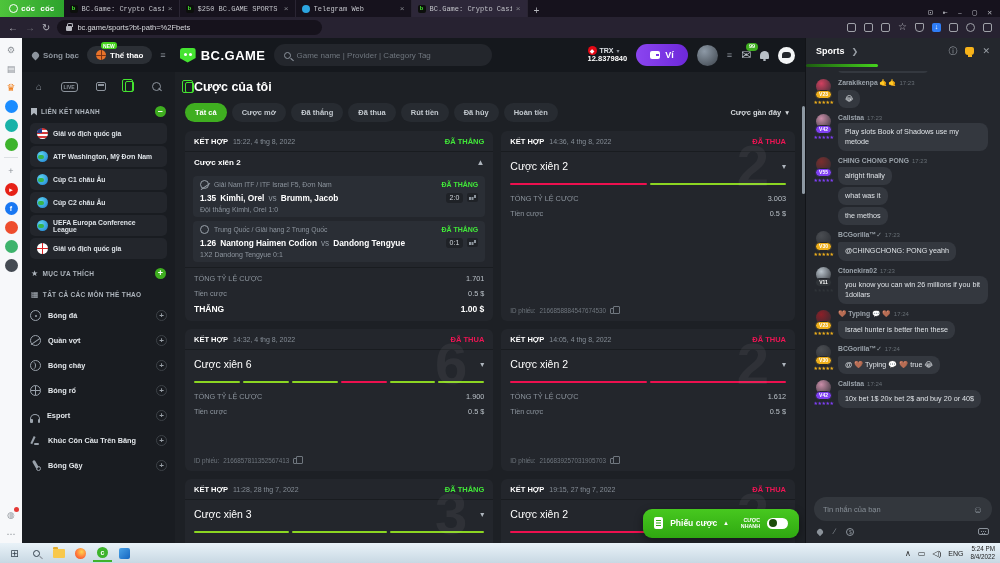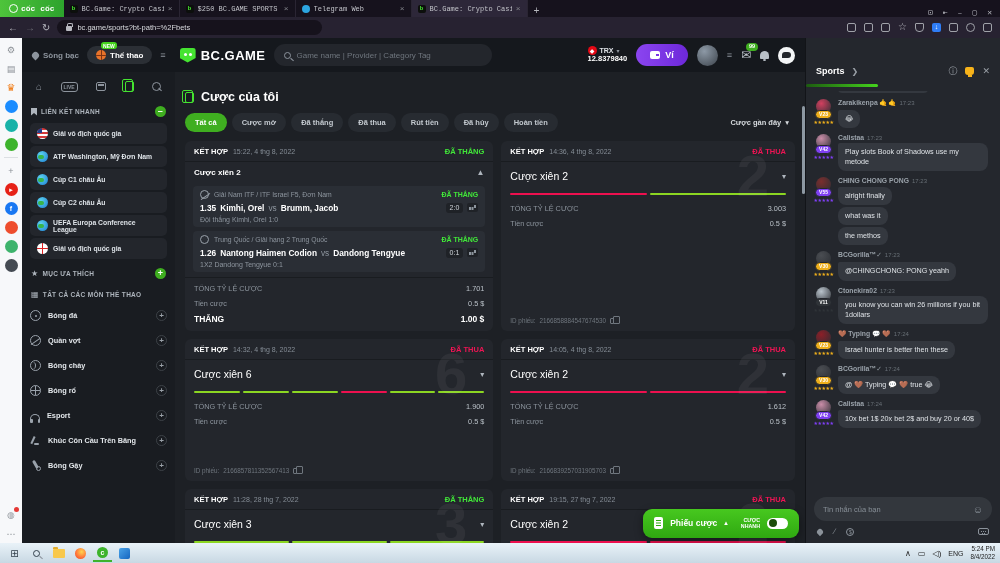--- a/index.html
+++ b/index.html
@@ -146,21 +146,21 @@
   .noc.ic-hockey::after { content:''; position:absolute; left:4px; bottom:1px; width:5px; height:2px;
     background:#9aa2ab; border-radius:1px; }
   .noc.ic-cricket { position:relative; width:11px; height:11px; }
   .noc.ic-cricket::before { content:''; position:absolute; left:4px; top:0; width:2.5px; height:9px;
     background:#9aa2ab; border-radius:2px; transform:rotate(-30deg); }
   .noc.ic-cricket::after { content:''; position:absolute; right:0; bottom:0; width:3px; height:3px;
     border:1px solid #9aa2ab; border-radius:50%; }
 
   
   #main { flex:1; position:relative; padding:8px 10px 0; min-width:0; overflow:hidden; background:#1d2025; }
-  .titleRow { display:flex; align-items:center; gap:7px; color:#fff; font-weight:bold; font-size:12.5px; margin:10px 0 9px; }
+  .titleRow { display:flex; align-items:center; color:#fff; font-weight:bold; font-size:12.5px; margin:0 0 9px; }
   .filters { display:flex; gap:5px; align-items:center; margin-bottom:9px; }
   .fpill { background:#272b31; color:#c3c9cf; font-size:7.5px; font-weight:bold; border-radius:11px;
     padding:5px 10px; border:none; }
   .fpill.active { background:#3fae20; color:#fff; }
   .sort { margin-left:auto; color:#d6dade; font-size:7.5px; font-weight:bold; display:flex; gap:4px; align-items:center; padding-right:6px; }
   .cards { display:grid; grid-template-columns:1.05fr 1fr; grid-template-rows:190px 142px 170px; gap:8px; }
   .card { background:#23262c; border-radius:6px; display:flex; flex-direction:column; position:relative; overflow:hidden; }
   .chead { display:flex; align-items:center; gap:5px; padding:6px 9px 5px; border-bottom:1px solid #191c20; }
   .combo { color:#fff; font-weight:bold; font-size:7.5px; }
   .ctime { color:#858d96; font-size:7px; }
@@ -207,21 +207,21 @@
   .bs-label { font-size:8.5px; font-weight:bold; }
   .bs-caret { font-size:7px; }
   .bs-quick { font-size:5.3px; font-weight:bold; text-align:right; line-height:1.25; margin-left:6px; white-space:pre-line; }
   .toggle { width:21px; height:11px; background:#fff; border-radius:6px; position:relative; }
   .toggle::after { content:''; position:absolute; left:1.5px; top:1.5px; width:8px; height:8px;
     border-radius:50%; background:#1d4d0b; }
 
   
   #chat { width:195px; flex:none; background:#24272d; display:flex; flex-direction:column; border-left:1px solid #121418; }
   .chatHeader { height:26px; display:flex; align-items:center; gap:7px; padding:0 10px; color:#fff;
-    font-weight:bold; font-size:9px; flex:none;margin-top:20px; }
+    font-weight:bold; font-size:9px; flex:none; }
   .chev { color:#9aa0a7; font-size:8px; font-weight:normal; }
   .chx { margin-left:auto; display:flex; gap:8px; align-items:center; color:#9aa0a7; font-size:9px; font-weight:normal; }
   .ic-trophy { width:9px; height:8px; background:#f7b31a; border-radius:2px 2px 3px 3px; position:relative; }
   .ic-trophy::after { content:''; position:absolute; left:2.5px; bottom:-2px; width:4px; height:2px; background:#f7b31a; }
   .tabline { height:3px; width:72px; background:linear-gradient(90deg,#1d5c10,#45d41d); border-radius:2px; margin:0 0 4px; flex:none; }
   .msgs { flex:1; padding:0 8px; display:flex; flex-direction:column; gap:6px; overflow:hidden; min-height:0; }
   .cutmsg { display:flex; gap:5px; margin-top:-8px; }
   .cutmsg .bubble { width:90px; height:8px; }
   .msg { display:flex; gap:5px; }
   .avcol { width:19px; flex:none; display:flex; flex-direction:column; align-items:center; }

